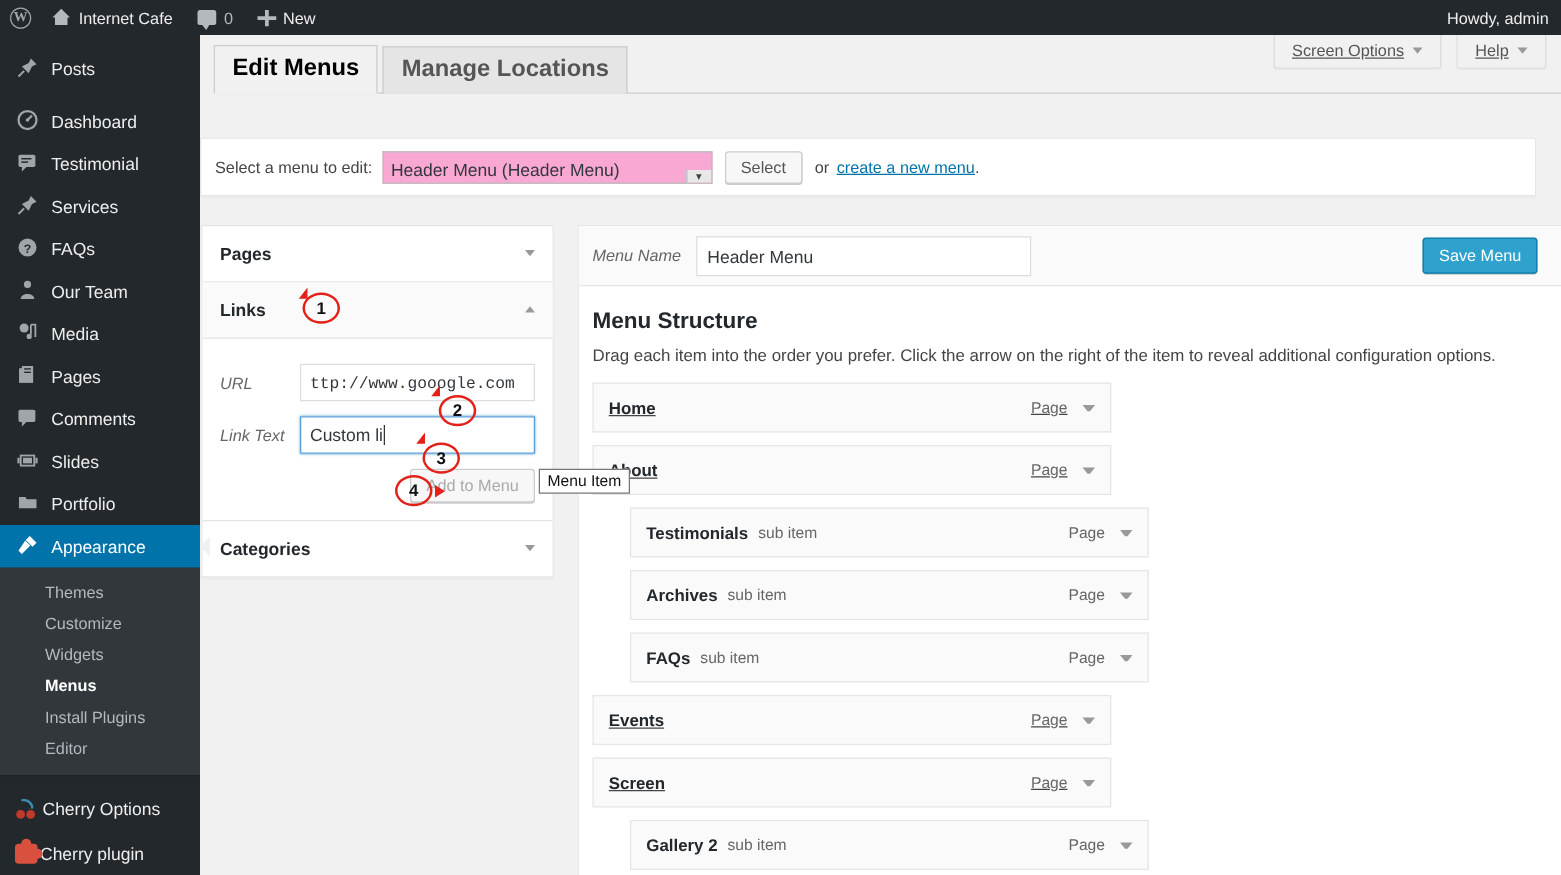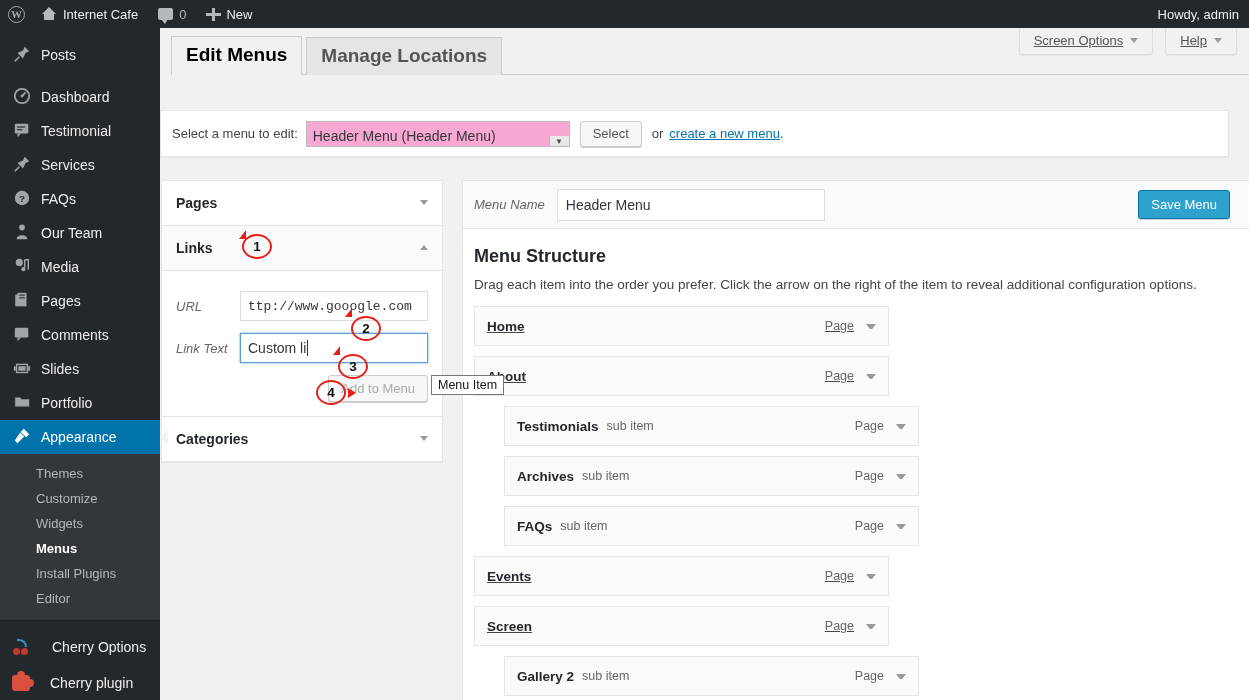--- a/index.html
+++ b/index.html
@@ -89,21 +89,21 @@
   .menu-top.current .menu-icon { color: #fff; }
   .submenu {
     background: #32373c; padding: 7px 0 9px 0;
   }
   .submenu-item {
     display: block; padding: 5px 0 5px 36px;
     color: #b4b9be; font-size: 13px; cursor: pointer;
   }
   .submenu-item.current { color: #fff; font-weight: bold; }
   .sb-divider { height: 1px; background: #1d2225; margin: 0; }
-  .menu-plug { display: flex; align-items: center; gap: 20px; height: 32px; padding-left: 12px; color: #eee; font-size: 14px; cursor: pointer; }
+  .menu-plug { display: flex; align-items: center; gap: 2px; height: 32px; padding-left: 12px; color: #eee; font-size: 14px; cursor: pointer; }
   .cherry-ico { width: 20px; height: 16px; position: relative; flex: 0 0 20px; }
   .cherry-ico .b1, .cherry-ico .b2 {
     position: absolute; bottom: 0; width: 7px; height: 7px;
     border-radius: 50%; background: #c0392b;
   }
   .cherry-ico .b1 { left: 1px; }
   .cherry-ico .b2 { left: 9px; }
   .cherry-ico .stem {
     position: absolute; left: 5px; top: 0px; width: 10px; height: 8px;
     border-top: 2px solid #3a8fb7; border-right: 2px solid #3a8fb7;

